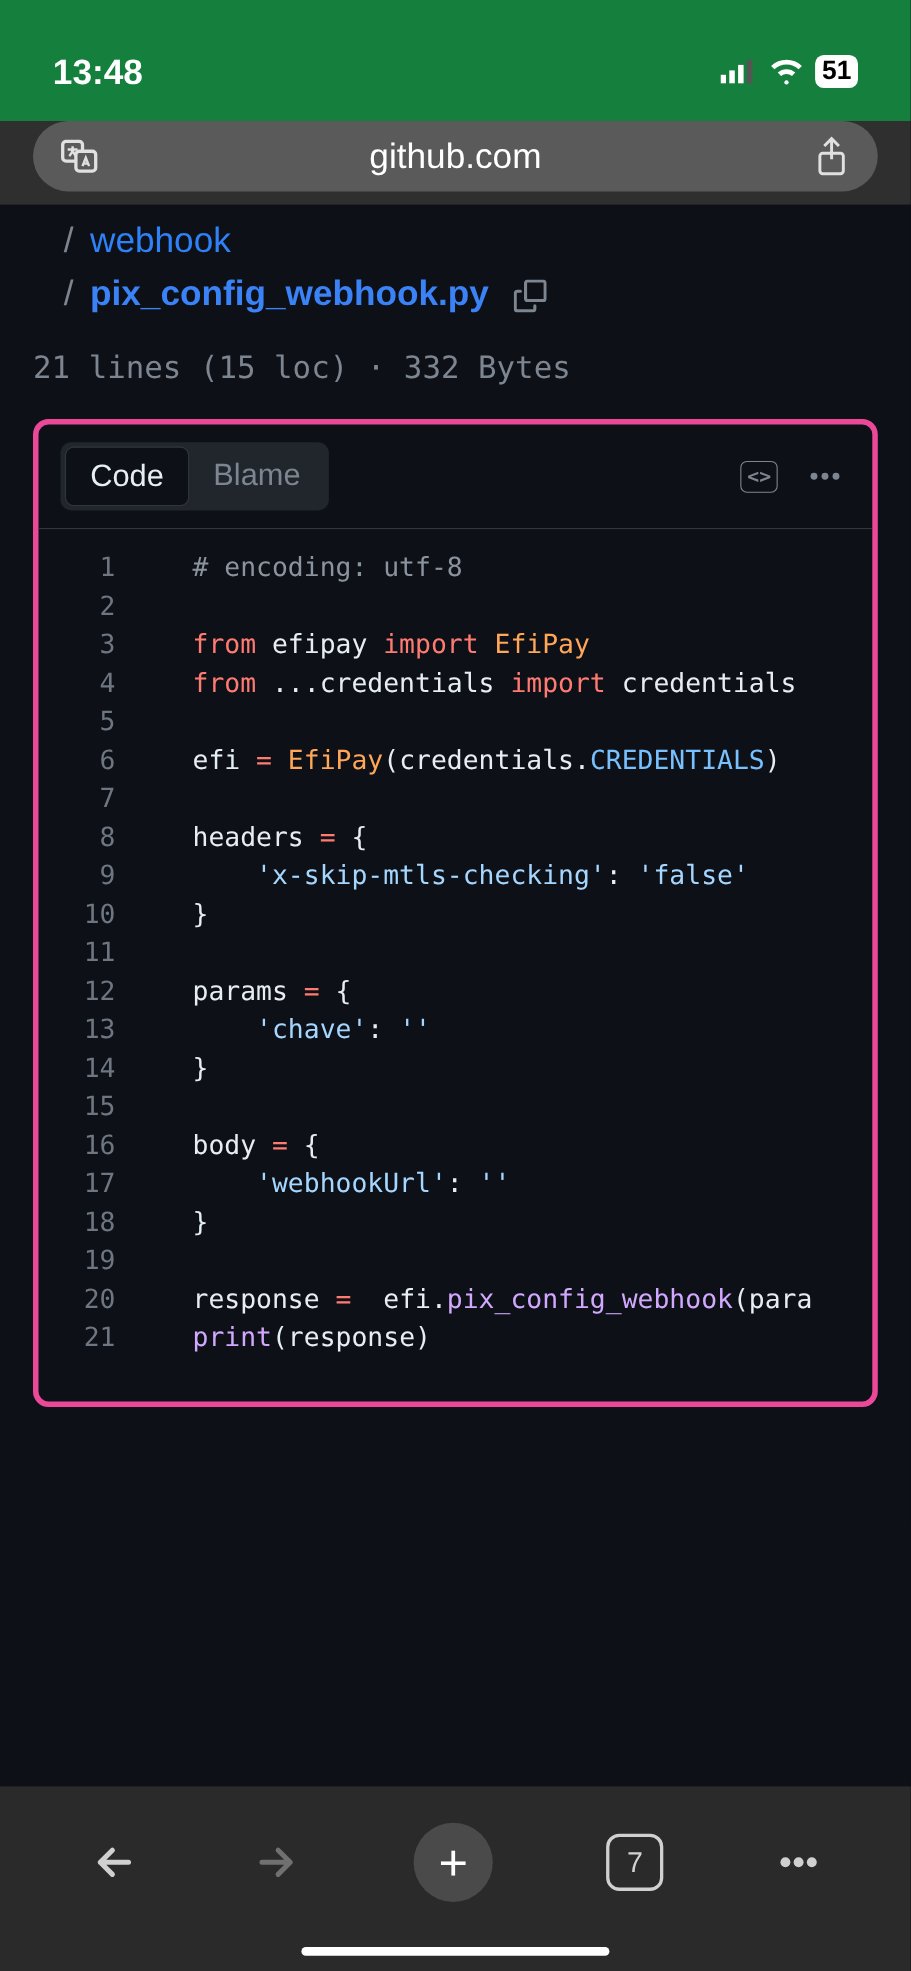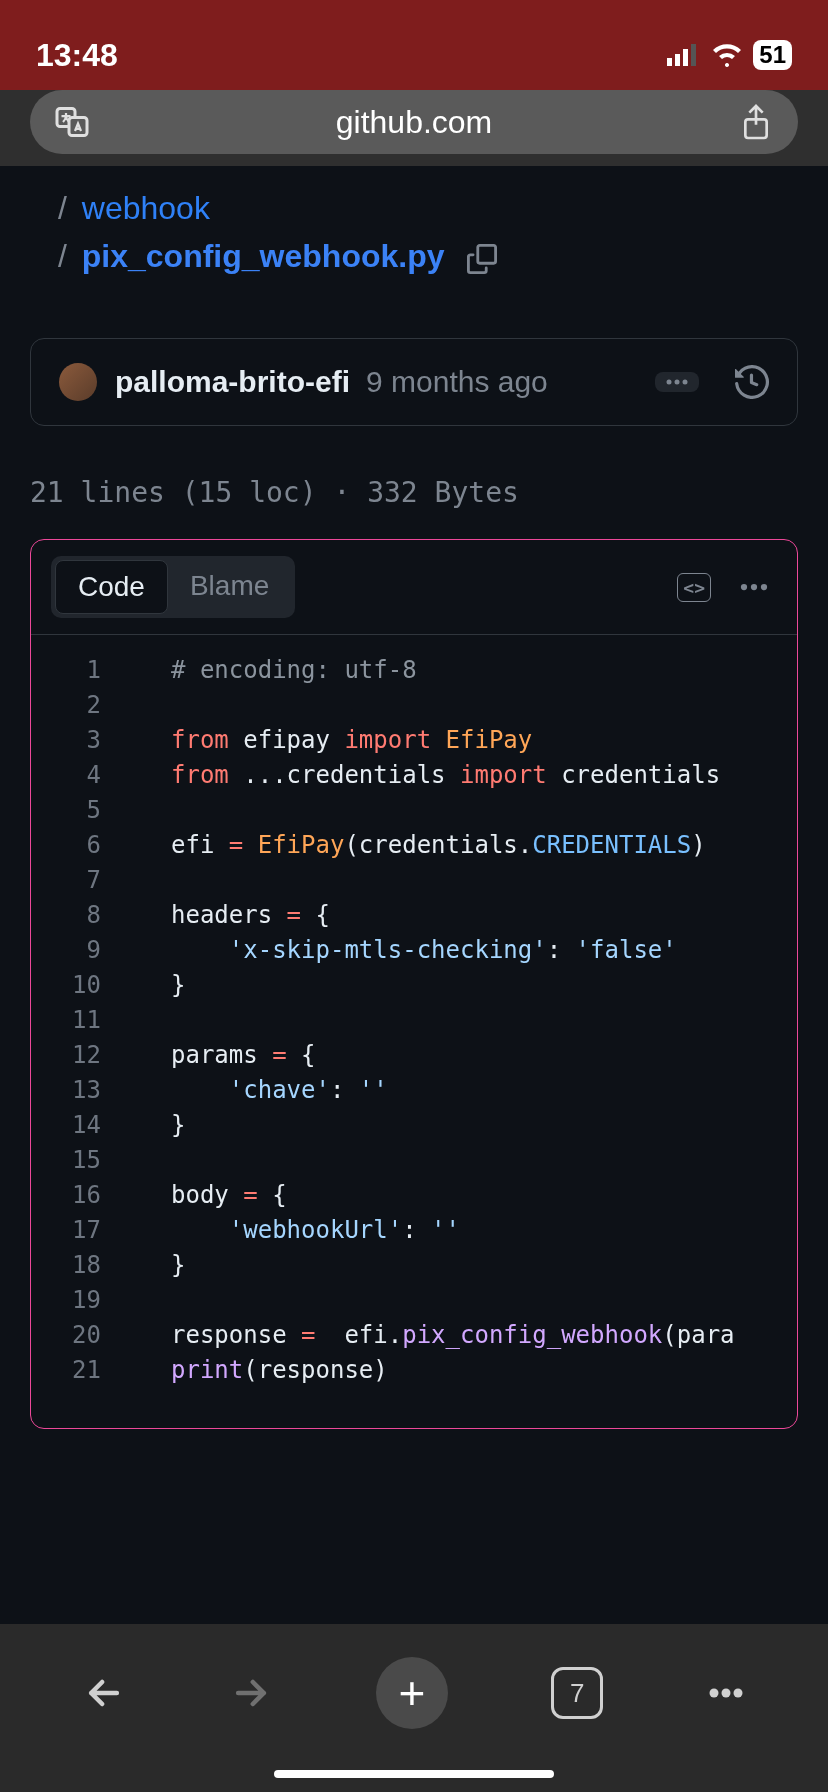--- a/index.html
+++ b/index.html
@@ -6,26 +6,26 @@
 body {
   width: 828px;
   height: 1792px;
   background: #0d1117;
   font-family: -apple-system, BlinkMacSystemFont, "Segoe UI", Helvetica, Arial, sans-serif;
   color: #e6edf3;
   overflow: hidden;
   position: relative;
 }
 .status-bar {
-  height: 90px;
-  background: #7f1d1d;
+  height: 110px;
+  background: #15803d;
   display: flex;
   align-items: center;
   justify-content: space-between;
-  padding: 0 36px;
+  padding: 0 48px;
   padding-top: 20px;
 }
 .status-time {
   font-size: 32px;
   font-weight: 600;
   color: #fff;
 }
 .status-right {
   display: flex;
   align-items: center;
@@ -80,21 +80,21 @@
   height: 36px;
   display: flex;
   align-items: center;
   justify-content: center;
   color: #e0e0e0;
 }
 .content {
   padding: 0 30px;
 }
 .breadcrumb {
-  padding: 18px 22px;
+  padding: 8px 22px;
   font-size: 32px;
   line-height: 1.5;
 }
 .breadcrumb-sep { color: #7d8590; margin: 0 6px; }
 .breadcrumb-link { color: #2f81f7; }
 .breadcrumb-current { color: #3b82f6; font-weight: 600; }
 .copy-icon {
   display: inline-flex;
   vertical-align: middle;
   margin-left: 14px;
@@ -141,21 +141,21 @@
   display: flex;
   align-items: center;
 }
 .file-stats {
   font-family: ui-monospace, SFMono-Regular, Menlo, Consolas, monospace;
   font-size: 28px;
   color: #7d8590;
   padding: 20px 0 30px 0;
 }
 .code-container {
-  border: 1px solid #ec4899;
+  border: 5px solid #ec4899;
   border-radius: 14px;
   overflow: hidden;
 }
 .code-header {
   display: flex;
   align-items: center;
   padding: 16px 20px;
   border-bottom: 1px solid #30363d;
   gap: 12px;
 }
@@ -326,38 +326,20 @@
     <span class="breadcrumb-sep">/</span>
     <span class="breadcrumb-current">pix_config_webhook.py</span>
     <span class="copy-icon">
       <svg width="30" height="30" viewBox="0 0 16 16" fill="#7d8590">
           <path d="M0 6.75C0 5.784.784 5 1.75 5h1.5a.75.75 0 0 1 0 1.5h-1.5a.25.25 0 0 0-.25.25v7.5c0 .138.112.25.25.25h7.5a.25.25 0 0 0 .25-.25v-1.5a.75.75 0 0 1 1.5 0v1.5A1.75 1.75 0 0 1 9.25 16h-7.5A1.75 1.75 0 0 1 0 14.25Z"></path>
           <path d="M5 1.75C5 .784 5.784 0 6.75 0h7.5C15.216 0 16 .784 16 1.75v7.5A1.75 1.75 0 0 1 14.25 11h-7.5A1.75 1.75 0 0 1 5 9.25Zm1.75-.25a.25.25 0 0 0-.25.25v7.5c0 .138.112.25.25.25h7.5a.25.25 0 0 0 .25-.25v-7.5a.25.25 0 0 0-.25-.25Z"></path>
         </svg>
     </span>
   </div>
 
-  <div class="commit-box">
-    <div class="avatar"></div>
-    <span class="author-name">palloma-brito-efi</span>
-    <span class="commit-time">9 months ago</span>
-    <div class="commit-spacer"></div>
-    <span class="commit-more">
-      <svg width="24" height="8" viewBox="0 0 24 8">
-          <circle cx="4" cy="4" r="2.5" fill="#7d8590"></circle>
-          <circle cx="12" cy="4" r="2.5" fill="#7d8590"></circle>
-          <circle cx="20" cy="4" r="2.5" fill="#7d8590"></circle>
-        </svg>
-    </span>
-    <span class="history-icon">
-      <svg width="34" height="34" viewBox="0 0 16 16" fill="#7d8590">
-          <path d="m.427 1.927 1.215 1.215a8.002 8.002 0 1 1-1.6 5.685.75.75 0 1 1 1.493-.154 6.5 6.5 0 1 0 1.18-4.458l1.358 1.358A.25.25 0 0 1 3.896 6H.25A.25.25 0 0 1 0 5.75V2.104a.25.25 0 0 1 .427-.177ZM7.75 4a.75.75 0 0 1 .75.75v2.992l2.028.812a.75.75 0 0 1-.557 1.392l-2.5-1A.751.751 0 0 1 7 8.25v-3.5A.75.75 0 0 1 7.75 4Z"></path>
-        </svg>
-    </span>
-  </div>
 
   <div class="file-stats">21 lines (15 loc) · 332 Bytes</div>
 
   <div class="code-container">
     <div class="code-header">
       <div class="tab-group">
         <div class="code-tab active">Code</div>
         <div class="code-tab">Blame</div>
       </div>
       <div class="code-header-spacer"></div>

